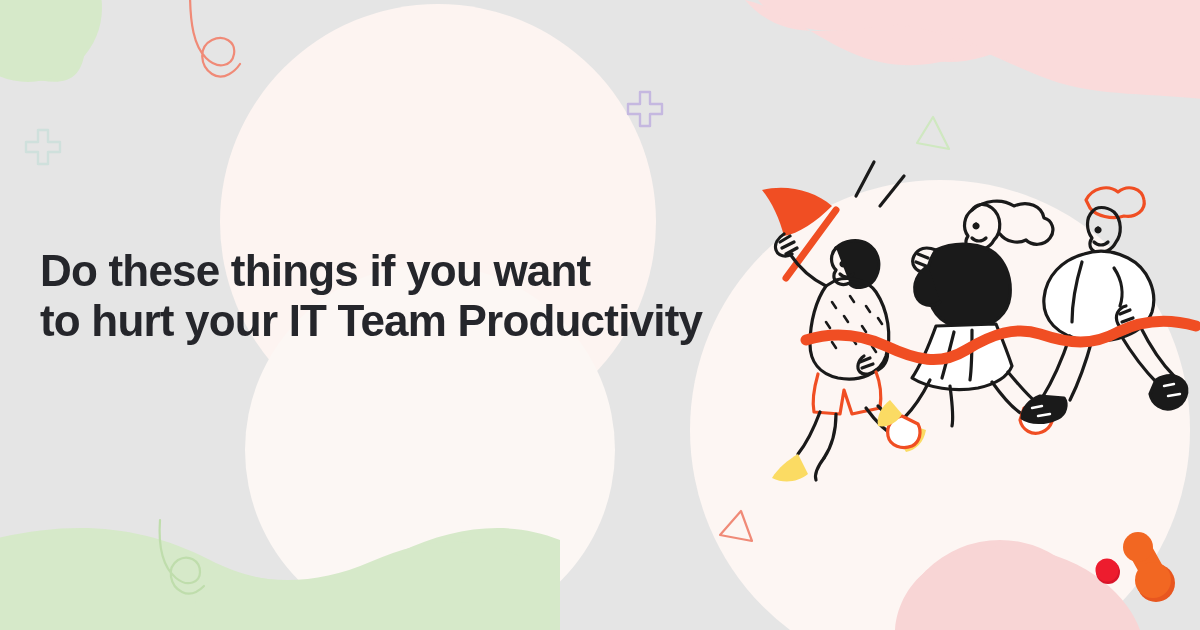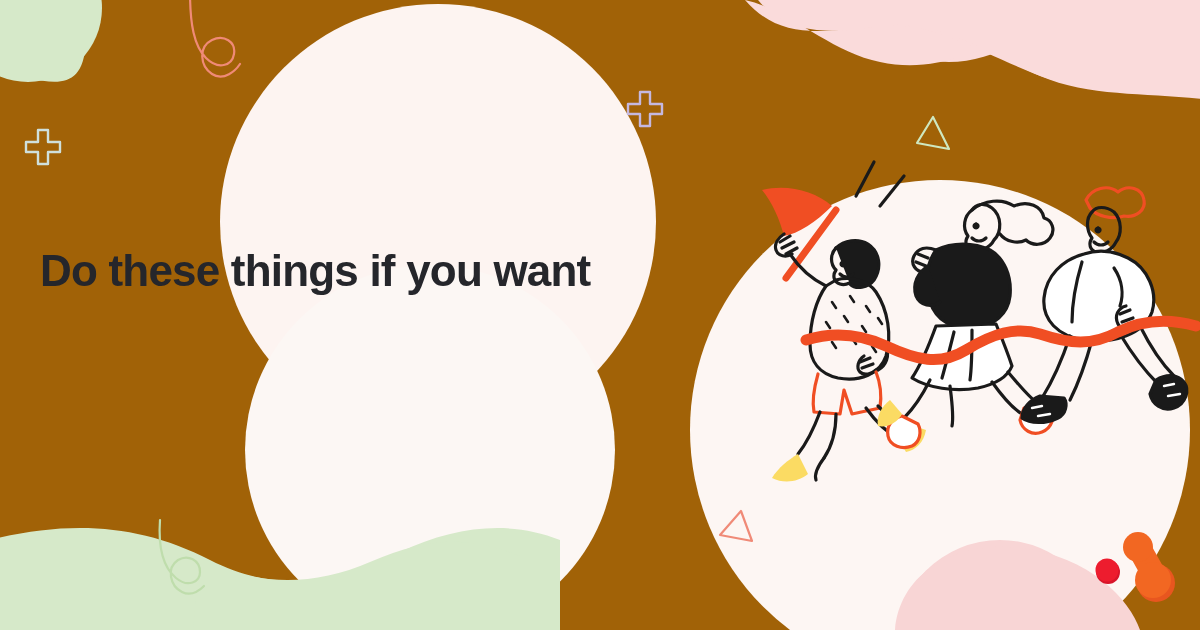--- a/index.html
+++ b/index.html
@@ -6,21 +6,21 @@
   * { margin:0; padding:0; box-sizing:border-box; }
   html, body {
     width:1200px; height:630px;
     background:#FFFFFF;
     font-family:"Liberation Sans", sans-serif;
     overflow:hidden;
   }
   .banner {
     position:relative;
     width:1200px; height:630px;
-    background:#a16207;
+    background:#e5e5e5;
     overflow:hidden;
   }
   .layer { position:absolute; inset:0; }
   .bg-svg, .art-svg, .logo-svg { display:block; }
 
   .headline {
     position:absolute;
     left:40px;
     top:246px;
     width:800px;
@@ -100,20 +100,21 @@
       </g>
 
       <path d="M 933,117 L 949,149 L 917,143 Z" fill="none" stroke="#CFE8C0" stroke-width="2.2" stroke-linejoin="round"></path>
 
       <path d="M 741,511 L 752,541 L 720,535 Z" fill="none" stroke="#F08A77" stroke-width="2.2" stroke-linejoin="round"></path>
     </svg>
   </div>
 
   <div class="headline">
     <span class="headline-line">Do these things if you want</span>
+    <span class="headline-line">to hurt your IT Team Productivity</span>
   </div>
 
   <div class="art-wrap">
     <svg class="art-svg" width="470" height="340" viewBox="0 0 470 340" xmlns="http://www.w3.org/2000/svg">
       <g fill="none" stroke="#1A1A1A" stroke-width="3.2" stroke-linecap="round" stroke-linejoin="round">
 
         <g>
           <line x1="116" y1="46" x2="134" y2="12"></line>
           <line x1="140" y1="56" x2="164" y2="26"></line>
         </g>

